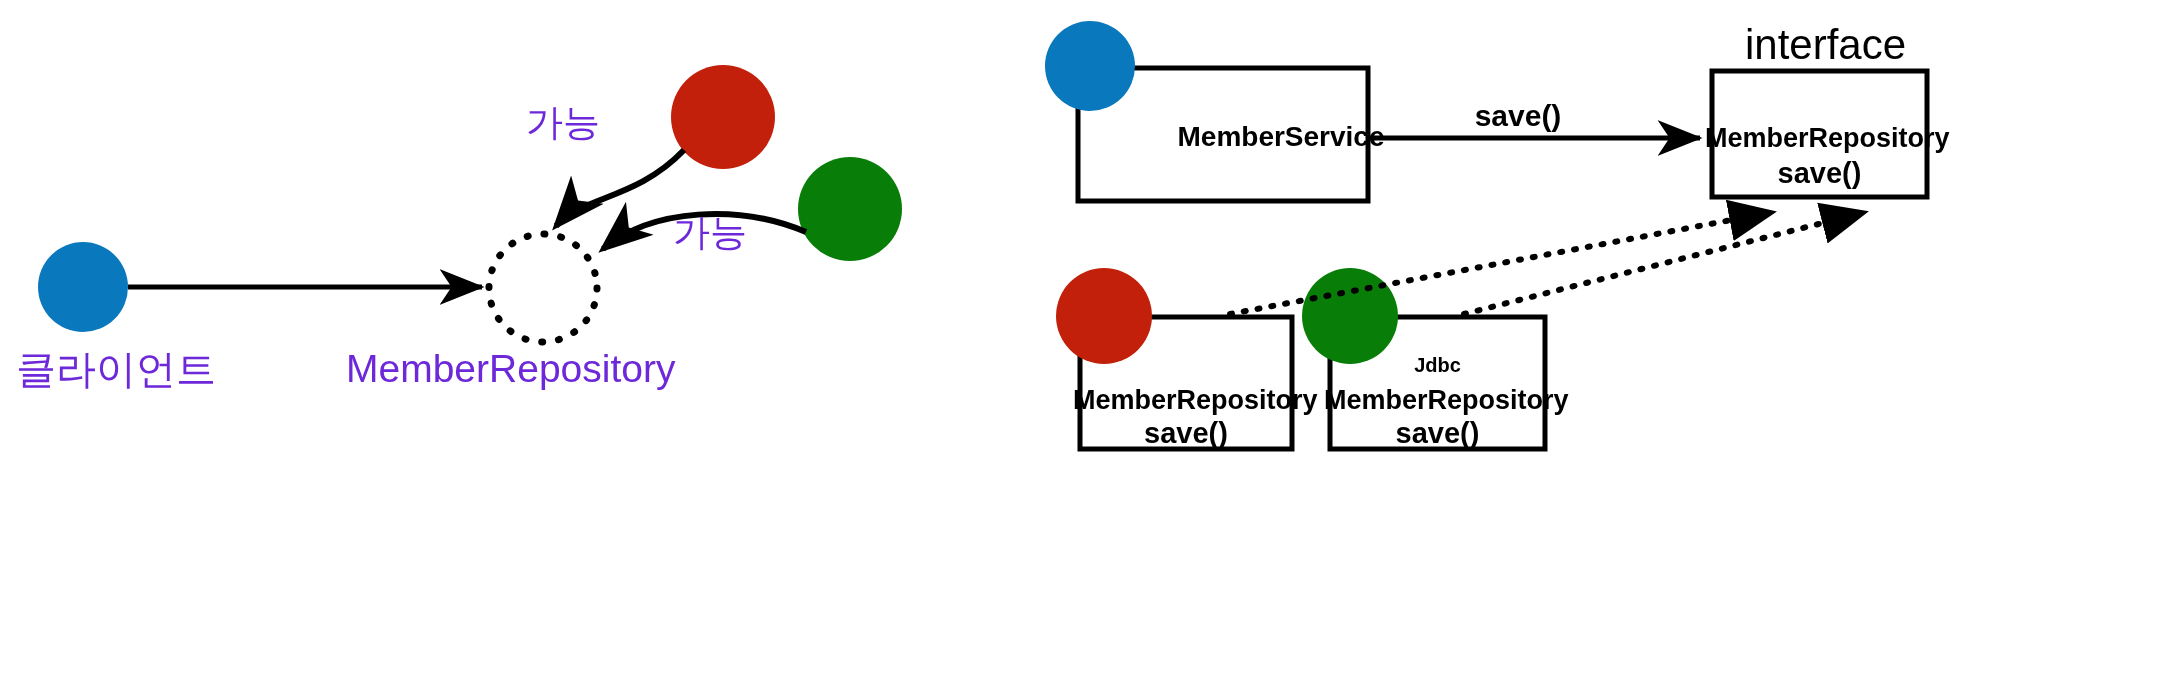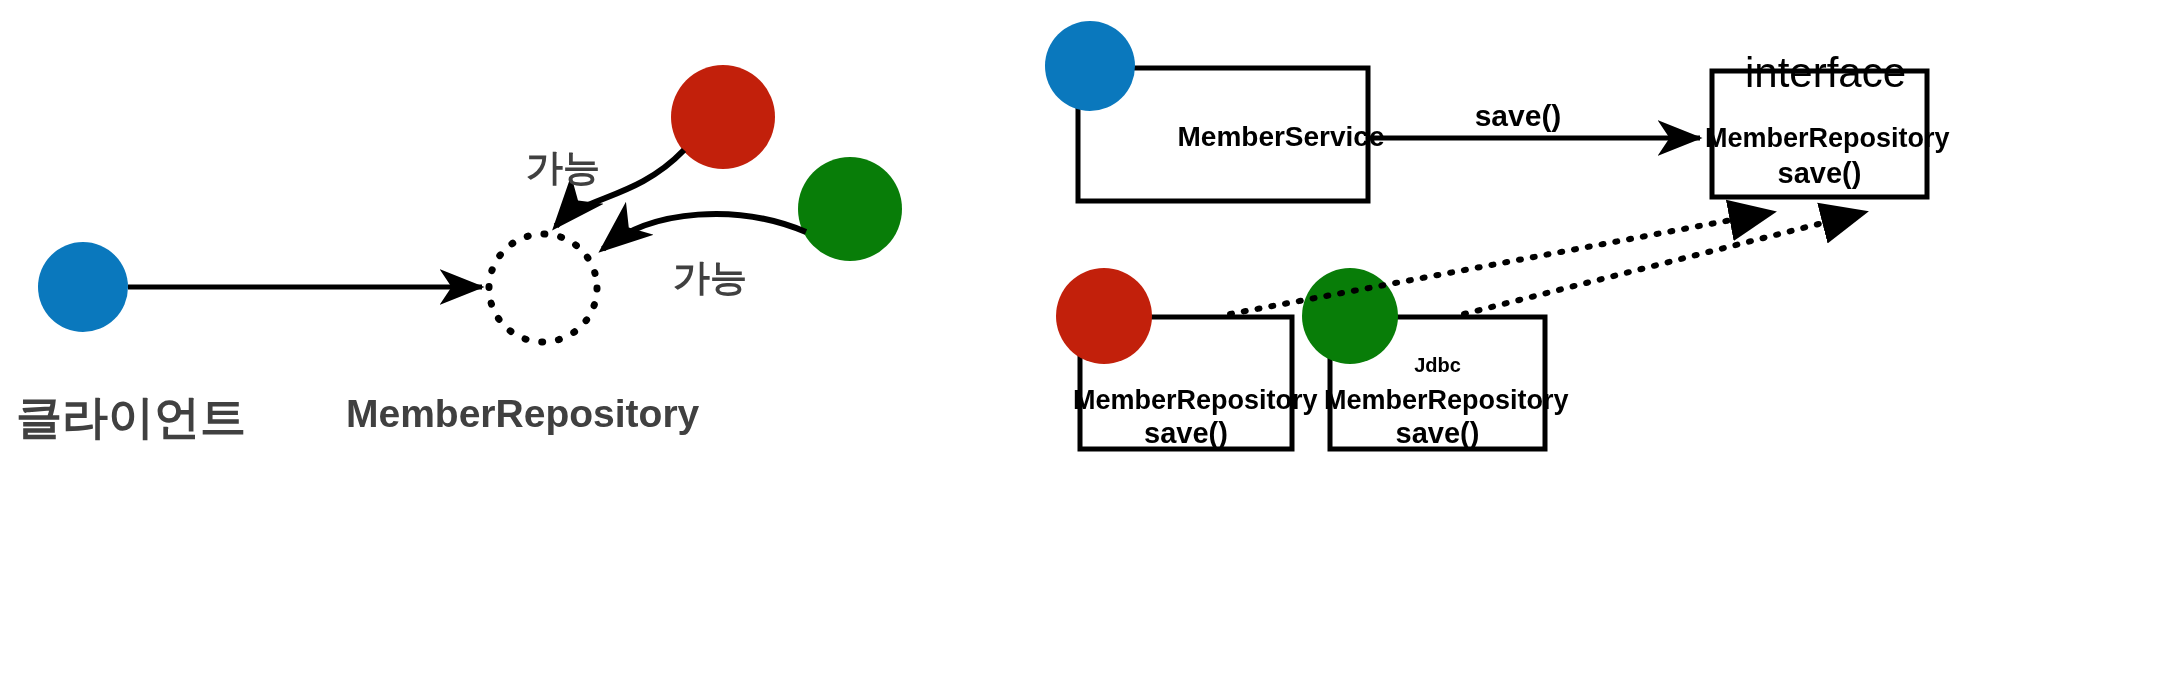--- a/index.html
+++ b/index.html
@@ -23,33 +23,31 @@
     top: 0;
     width: 2174px;
     height: 685px;
   }
   .lbl {
     position: absolute;
     white-space: pre;
     line-height: 1.05;
   }
   .gray-label {
-    color: #404040;
-    font-weight: bold;
-    margin-top: 45px;
+    color: #6d28d9;
+    font-weight: normal;
   }
   .box-label {
     color: #000000;
     font-weight: bold;
     text-align: center;
   }
   .plain-label {
     color: #000000;
     font-weight: normal;
-    margin-top: 28px;
   }
 </style>
 </head>
 <body>
 
 <div id="canvas">
 
   <svg class="layer" viewBox="0 0 2174 685" xmlns="http://www.w3.org/2000/svg">
     <defs>
       <marker id="arrowSolid" markerWidth="10" markerHeight="10" refX="8.5" refY="4" orient="auto" markerUnits="strokeWidth">
@@ -75,21 +73,21 @@
 
     <path d="M 684 150 C 636 200 582 196 556 226" fill="none" stroke="#000000" stroke-width="6" marker-end="url(#arrowCurve)"></path>
 
     <path d="M 806 232 C 740 204 652 208 603 249" fill="none" stroke="#000000" stroke-width="6" marker-end="url(#arrowCurve)"></path>
   </svg>
 
   <div class="lbl gray-label" style="left:526px; top:104px; font-size:37px;">가능</div>
 
   <div class="lbl gray-label" style="left:673px; top:214px; font-size:37px;">가능</div>
 
-  <div class="lbl gray-label" style="left:16px; top:348px; font-size:46px;">클라이언트</div>
+  <div class="lbl gray-label" style="left:16px; top:348px; font-size:40px;">클라이언트</div>
 
   <div class="lbl gray-label" style="left:346px; top:349px; font-size:39px;">MemberRepository</div>
 
   <svg class="layer" viewBox="0 0 2174 685" xmlns="http://www.w3.org/2000/svg">
 
     <rect x="1078" y="68" width="290" height="133" fill="#ffffff" stroke="#000000" stroke-width="5"></rect>
 
     <ellipse cx="1090" cy="66" rx="45" ry="45" fill="#0a78bd"></ellipse>
 
     <rect x="1712" y="71" width="215" height="126" fill="#ffffff" stroke="#000000" stroke-width="5"></rect>

